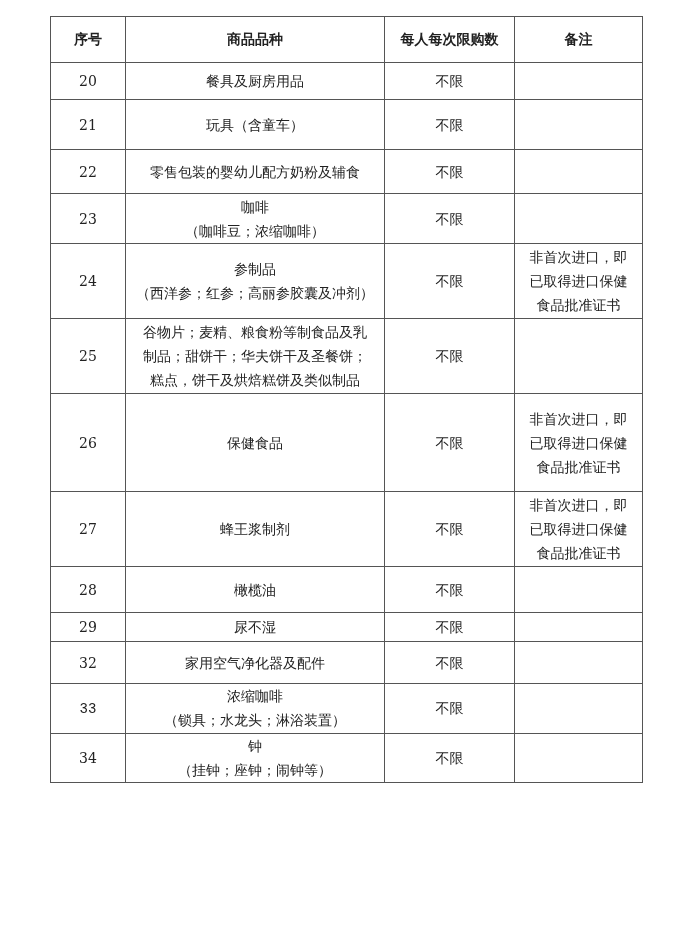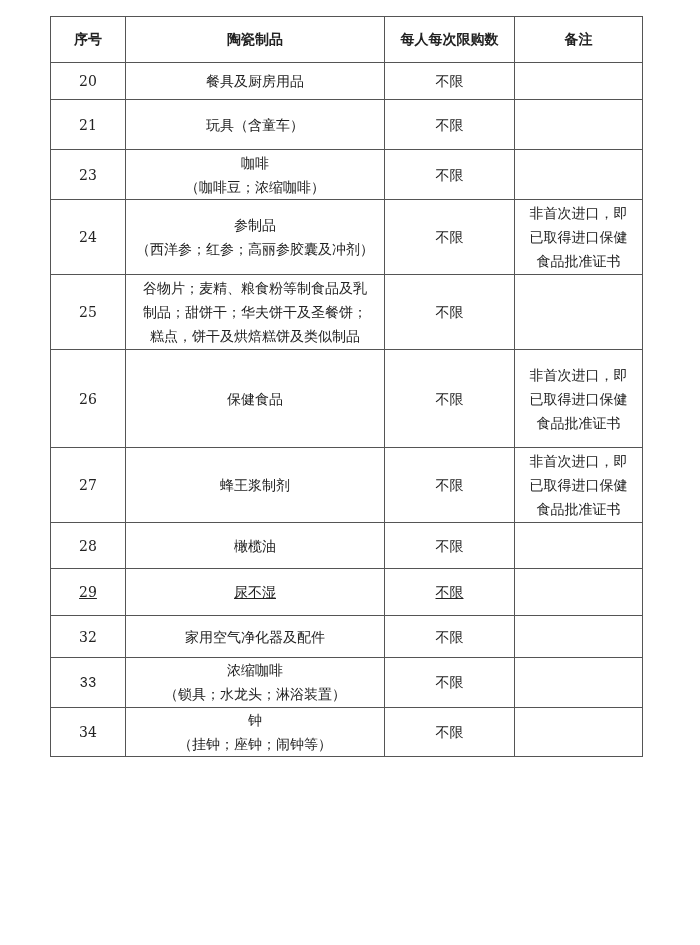--- a/index.html
+++ b/index.html
@@ -40,38 +40,46 @@
 <table class="goods">
   <colgroup>
     <col class="c-no">
       <col class="c-name">
       <col class="c-limit">
       <col class="c-note">
   </colgroup>
   <thead>
     <tr>
       <th>序号</th>
-      <th>陶瓷制品</th>
+      <th>商品品种</th>
       <th>每人每次限购数</th>
       <th>备注</th>
     </tr>
   </thead>
   <tbody id="tbody">
       <tr style="height: 37px;">
         <td>20</td>
         <td class="name">
           <span class="line">餐具及厨房用品</span>
         </td>
         <td>不限</td>
         <td></td>
       </tr>
       <tr style="height: 50px;">
         <td>21</td>
         <td class="name">
           <span class="line">玩具（含童车）</span>
+        </td>
+        <td>不限</td>
+        <td></td>
+      </tr>
+      <tr style="height: 44px;">
+        <td>22</td>
+        <td class="name">
+          <span class="line">零售包装的婴幼儿配方奶粉及辅食</span>
         </td>
         <td>不限</td>
         <td></td>
       </tr>
       <tr style="height: 50px;">
         <td>23</td>
         <td class="name">
           <span class="line">咖啡</span>
           <span class="line">（咖啡豆；浓缩咖啡）</span>
         </td>
@@ -126,21 +134,21 @@
         </td>
       </tr>
       <tr style="height: 46px;">
         <td>28</td>
         <td class="name">
           <span class="line">橄榄油</span>
         </td>
         <td>不限</td>
         <td></td>
       </tr>
-      <tr style="height: 47px; text-decoration: underline;">
+      <tr style="height: 29px;">
         <td>29</td>
         <td class="name">
           <span class="line">尿不湿</span>
         </td>
         <td>不限</td>
         <td></td>
       </tr>
       <tr style="height: 42px;">
         <td>32</td>
         <td class="name">

